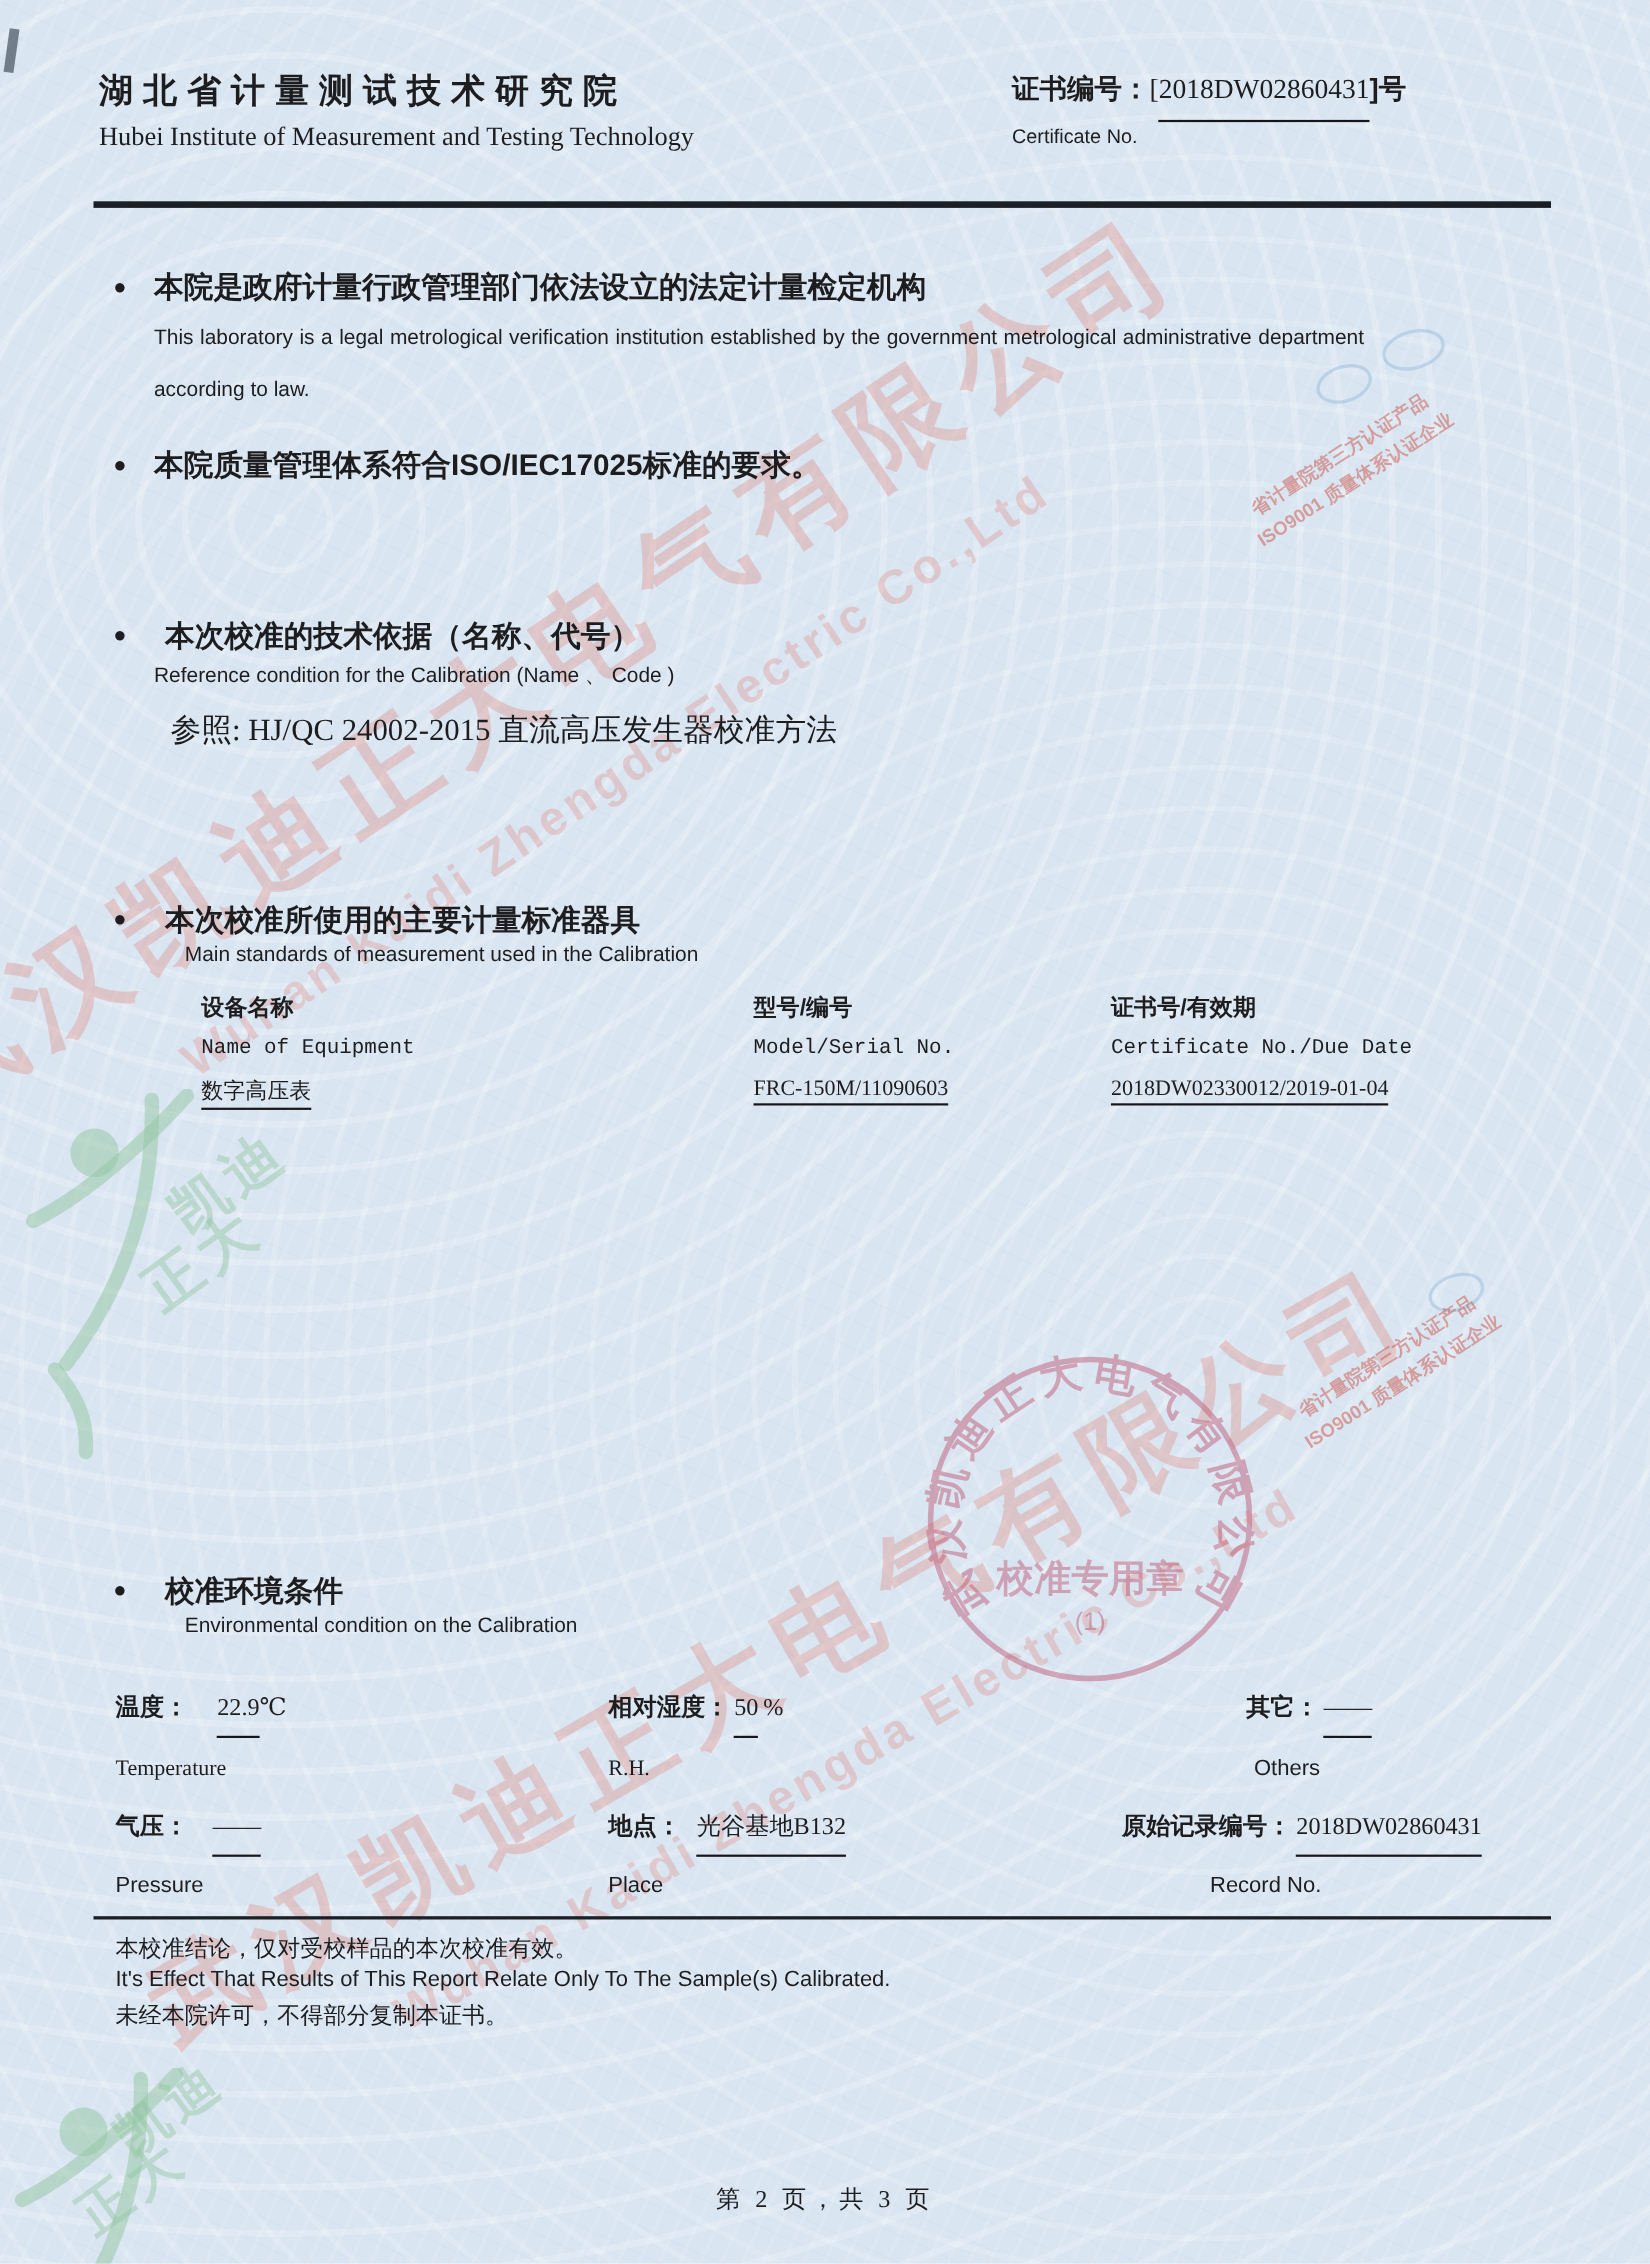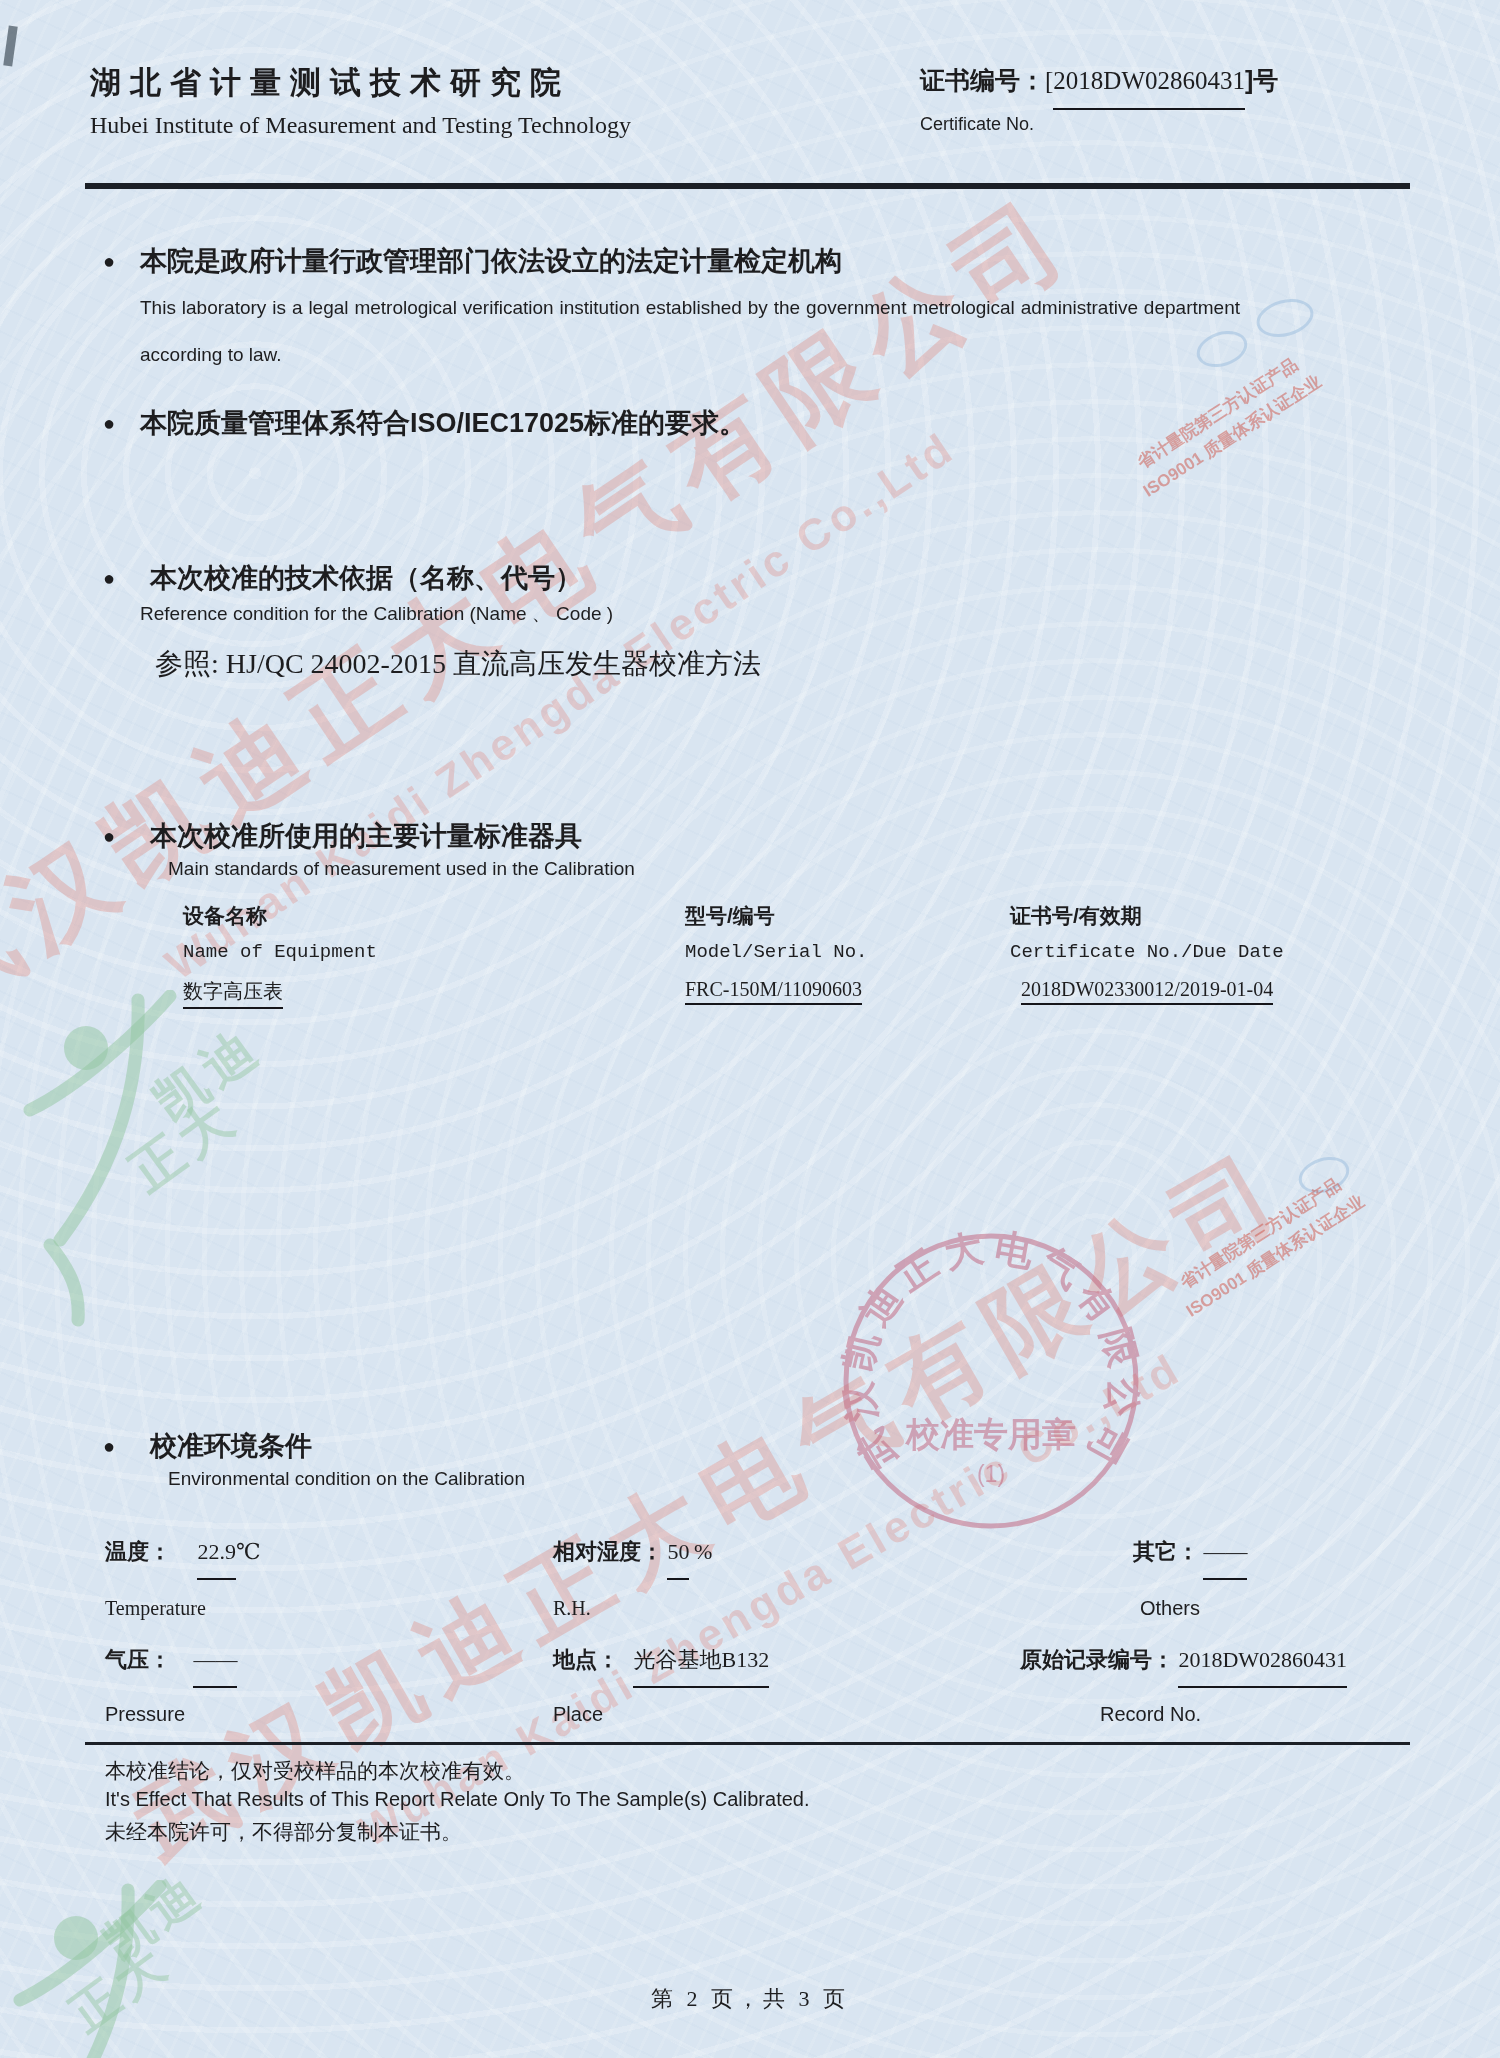--- a/index.html
+++ b/index.html
@@ -151,21 +151,21 @@
     <div class="abs tbl-en" style="left:183px;top:941px;">Name of Equipment</div>
     <div class="abs tbl-en" style="left:685px;top:941px;">Model/Serial No.</div>
     <div class="abs tbl-en" style="left:1010px;top:941px;">Certificate No./Due Date</div>
 
     <div class="abs" style="left:183px;top:978px;">
       <span class="tbl-val">数字高压表</span>
     </div>
     <div class="abs" style="left:685px;top:978px;">
       <span class="tbl-val">FRC-150M/11090603</span>
     </div>
-    <div class="abs" style="left:1010px;top:978px;margin-left:11px;">
+    <div class="abs" style="left:1010px;top:978px;">
       <span class="tbl-val">2018DW02330012/2019-01-04</span>
     </div>
 
     <span class="abs dot" style="left:103px;top:1435px;">●</span>
     <div class="abs h-cn" style="left:150px;top:1428px;">校准环境条件</div>
     <div class="abs sub-en" style="left:168px;top:1468px;">Environmental condition on the Calibration</div>
 
     <div class="abs" style="left:105px;top:1537px;">
       <span class="env-label">温度：</span>
       <span class="env-val u" style="margin-left:22px;">22.9</span><span class="env-val">℃</span>

